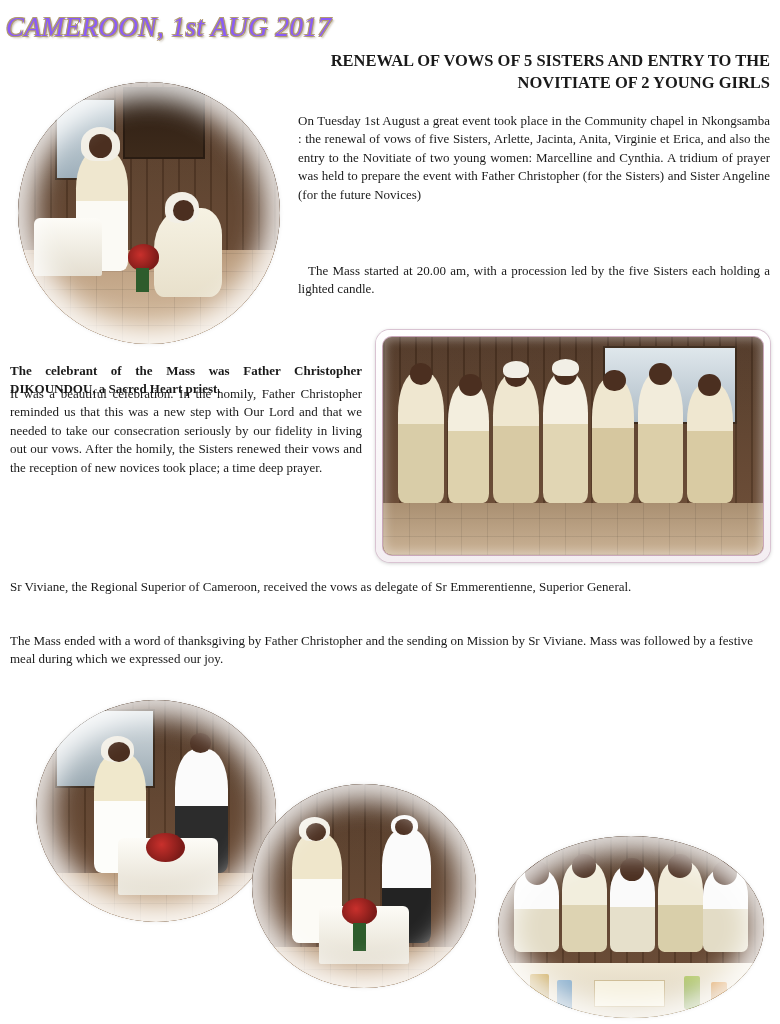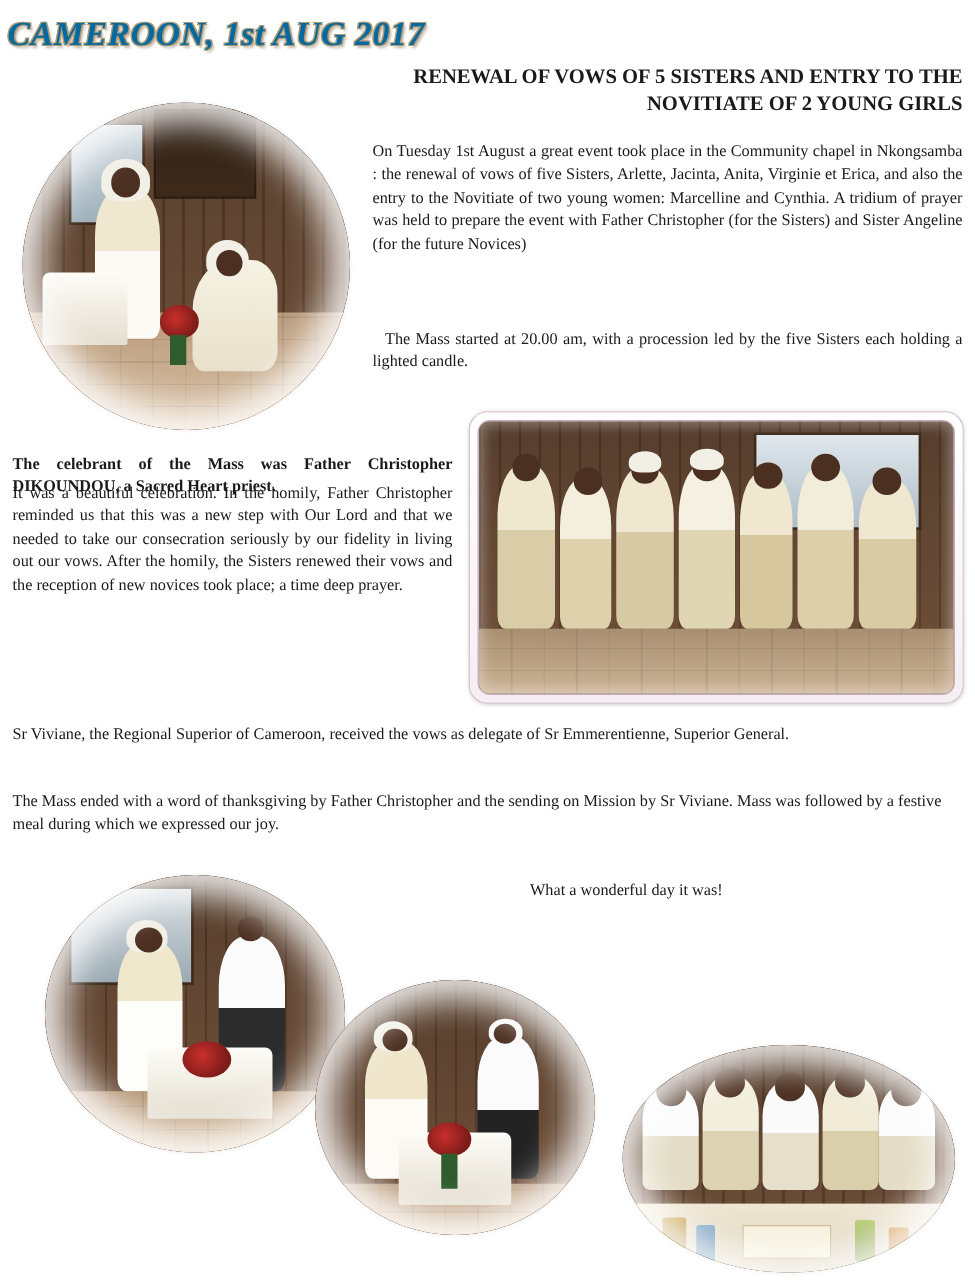--- a/index.html
+++ b/index.html
@@ -20,25 +20,25 @@
     width: 780px;
     height: 1024px;
   }
 
   
   .banner {
     position: absolute;
     left: 6px;
     top: 12px;
     font-family: "Liberation Serif", serif;
-    font-weight: bold;
+    font-weight: normal;
     font-style: italic;
     font-size: 27px;
     letter-spacing: 0.5px;
-    color: #0369a1;
+    color: #8b5cf6;
     text-shadow:
       -1px -1px 0 #b09a72,
        1px -1px 0 #b09a72,
       -1px  1px 0 #b09a72,
        1px  1px 0 #b09a72,
        2px 2px 2px rgba(120,100,70,0.45);
     white-space: nowrap;
   }
 
   
@@ -220,21 +220,20 @@
       </div>
       <div class="vignette rect"></div>
     </div>
   </div>
 
   <div class="para" id="para-celebrant">The celebrant of the Mass was Father Christopher DIKOUNDOU, a Sacred Heart priest.</div>
   <div class="para" id="para-homily">It was a beautiful celebration. In the homily, Father Christopher reminded us that this was a new step with Our Lord and that we needed to take our consecration seriously by our fidelity in living out our vows. After the homily, the Sisters renewed their vows and the reception of new novices took place; a time deep prayer.</div>
 
   <div class="para nojust" id="para-ended">The Mass ended with a word of thanksgiving by Father Christopher and the sending on Mission by Sr Viviane. Mass was followed by a festive meal during which we expressed our joy.</div>
   <div class="para nojust" id="para-viviane">Sr Viviane, the Regional Superior of Cameroon, received the vows as delegate of Sr Emmerentienne, Superior General.</div>
-  <div class="para nojust" id="para-wonderful">What a wonderful day it was!</div>
 
   <div class="photo oval" id="photo-handover1">
     <div class="scene wall-wood">
       <div class="window" style="left:8%; top:4%; width:40%; height:34%; background:linear-gradient(180deg,#d7dee2,#9aa9b2);"></div>
       <div class="floor-tile" style="height:22%;"></div>
       <div class="figure" style="left:24%; top:24%; width:22%; height:54%; background:linear-gradient(180deg,#f0e8cc 0 40%,#fdfdfa 40% 100%);"></div>
       <div class="veil" style="left:27%; top:16%; width:14%; height:12%;"></div>
       <div class="head" style="left:30%; top:19%; width:9%; height:9%;"></div>
       <div class="figure" style="left:58%; top:22%; width:22%; height:56%; background:linear-gradient(180deg,#fbfbfb 0 46%,#2c2c2c 46% 100%);"></div>
       <div class="head" style="left:64%; top:15%; width:9%; height:9%;"></div>

